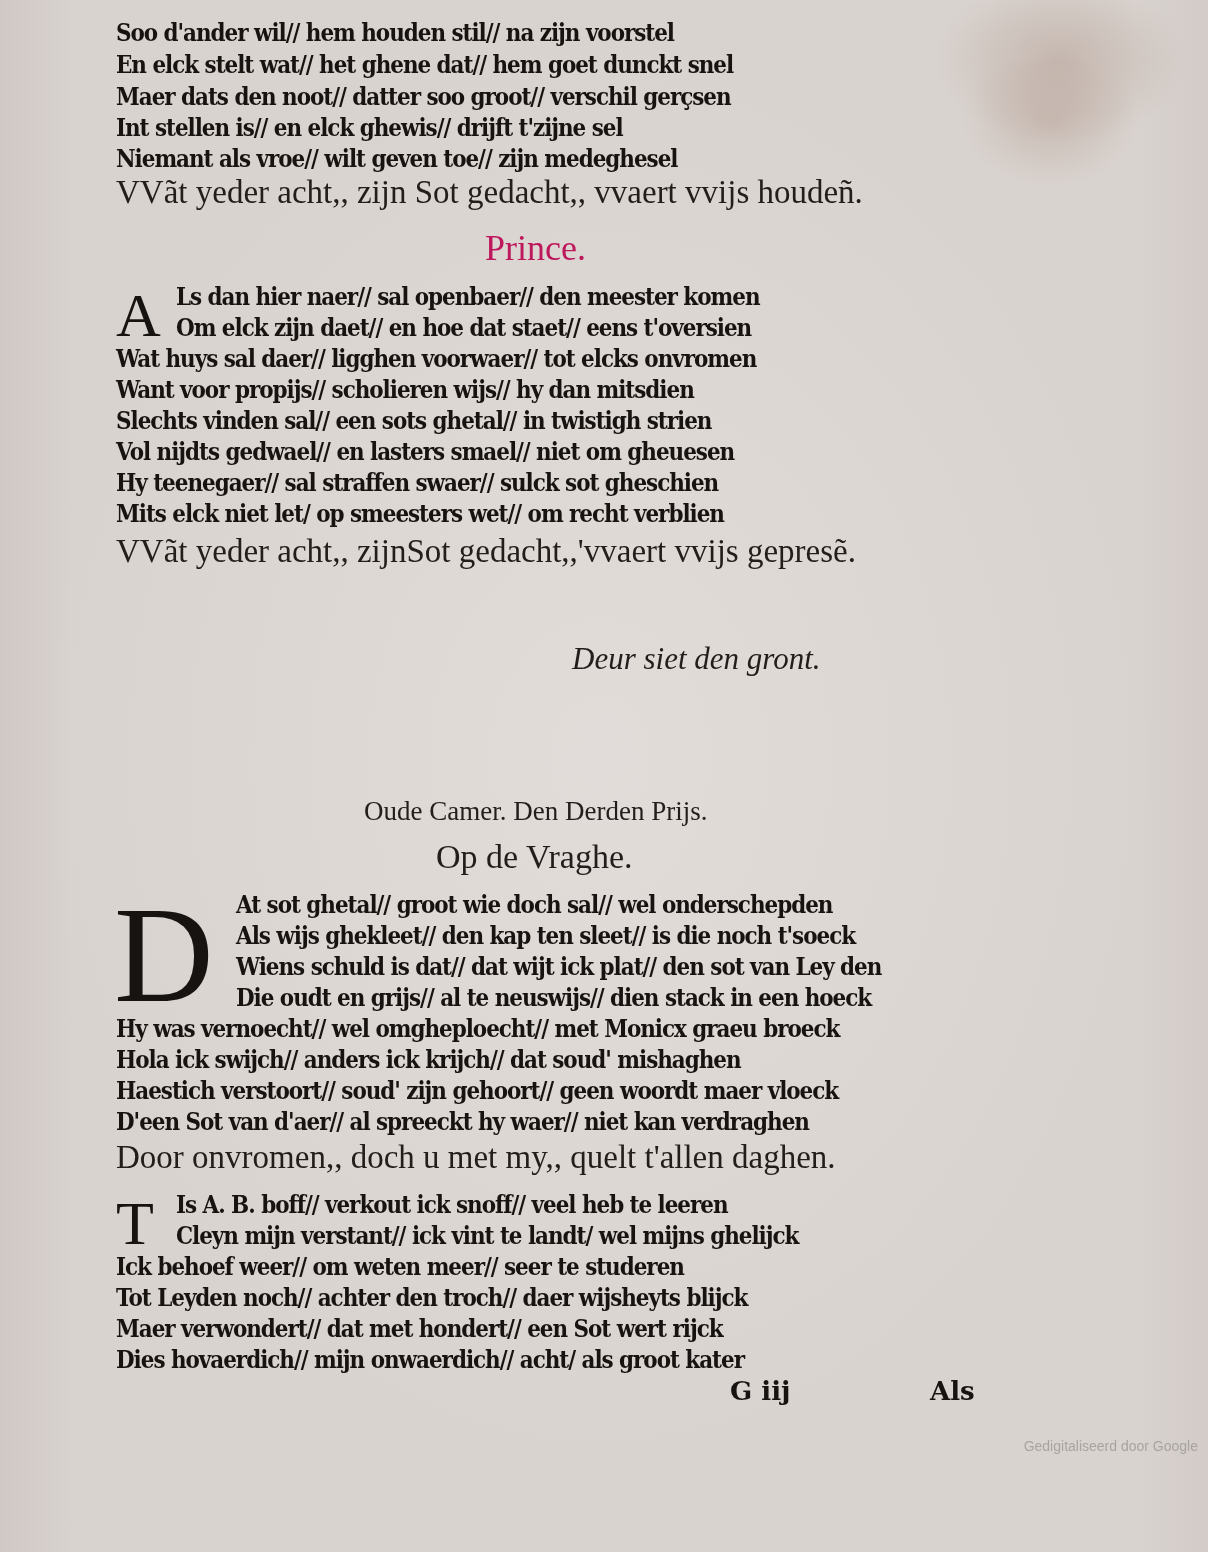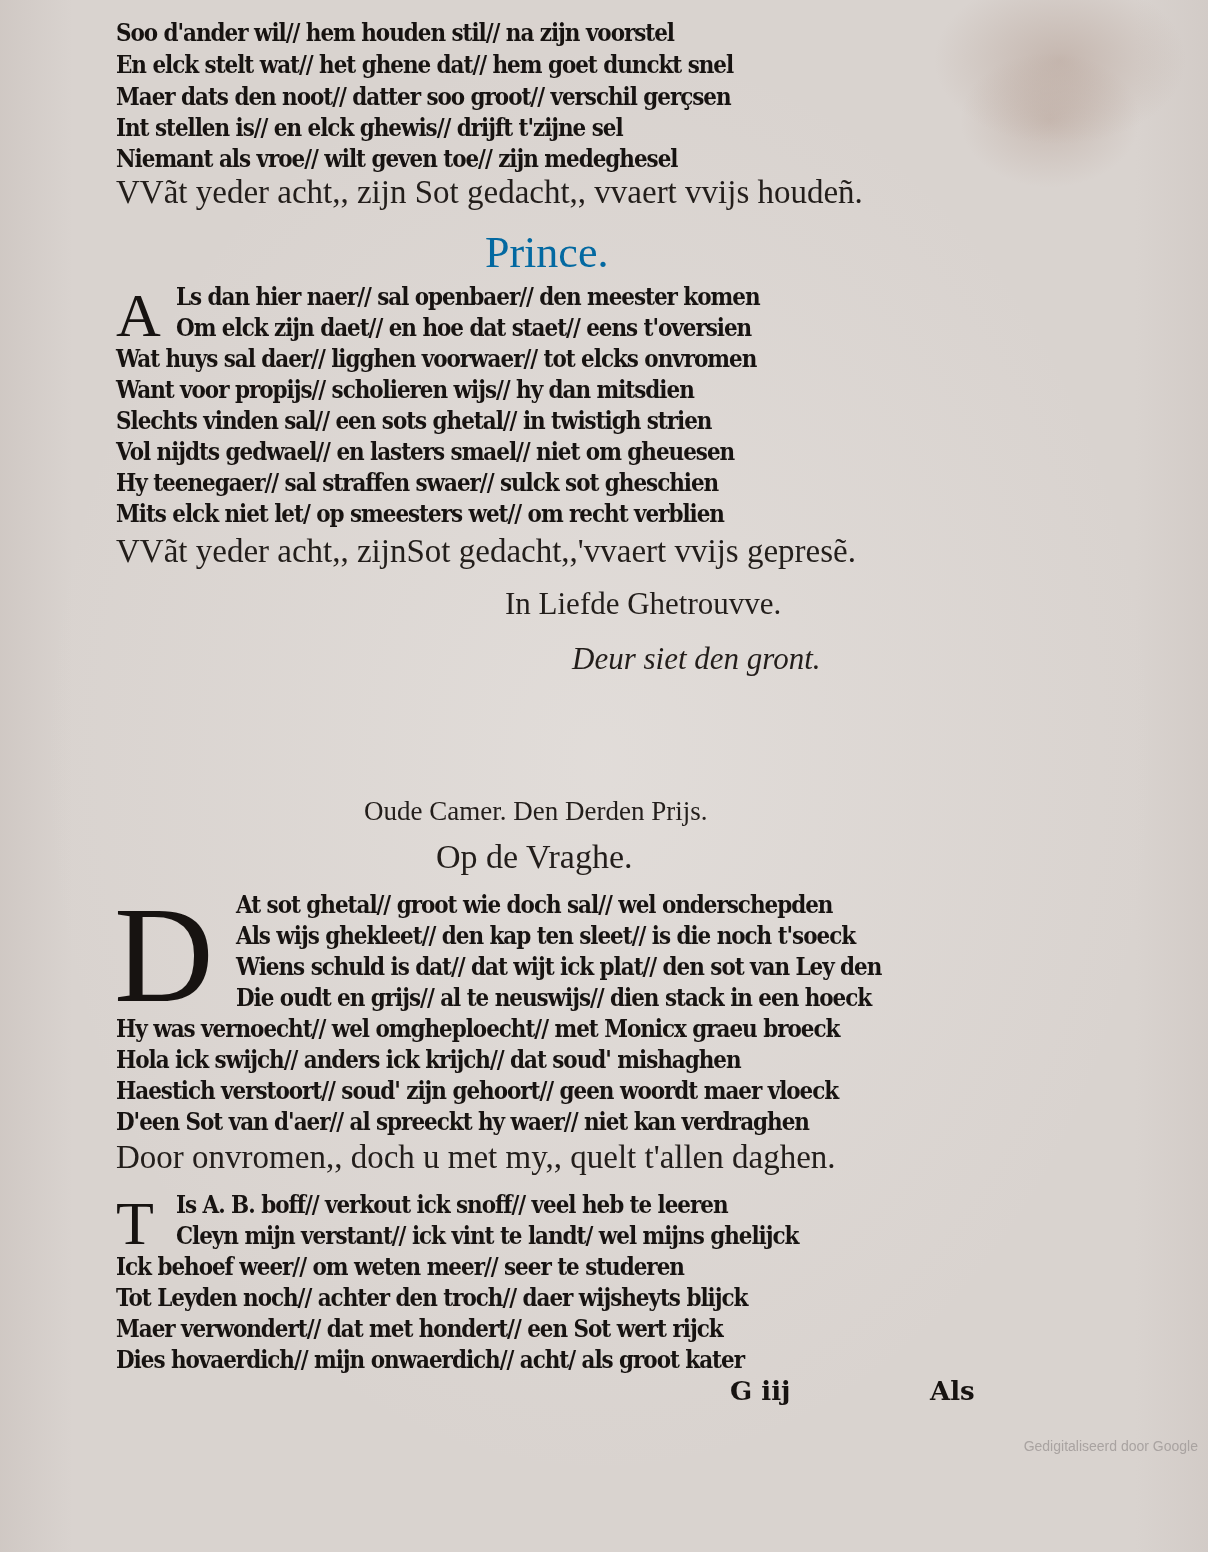--- a/index.html
+++ b/index.html
@@ -38,22 +38,22 @@
       transform: scaleX(0.86);
       color: #171311;
     }
     .rm {
       font-family: "Liberation Serif", serif;
       font-size: 33px;
       color: #231e1b;
     }
     .heading-small {
       font-family: "Liberation Serif", serif;
-      font-size: 44px;
-      color: #0369a1;
+      font-size: 36px;
+      color: #be185d;
     }
     .motto {
       font-family: "Liberation Serif", serif;
       font-size: 31px;
       color: #231e1b;
     }
     .motto-italic {
       font-family: "Liberation Serif", serif;
       font-style: italic;
       font-size: 31px;
@@ -119,21 +119,20 @@
     <div class="line bl" style="left:176px; top:313px;">Om elck zijn daet// en hoe dat staet// eens t'oversien</div>
     <div class="line bl" style="left:116px; top:344px;">Wat huys sal daer// ligghen voorwaer// tot elcks onvromen</div>
     <div class="line bl" style="left:116px; top:375px;">Want voor propijs// scholieren wijs// hy dan mitsdien</div>
     <div class="line bl" style="left:116px; top:406px;">Slechts vinden sal// een sots ghetal// in twistigh strien</div>
     <div class="line bl" style="left:116px; top:437px;">Vol nijdts gedwael// en lasters smael// niet om gheuesen</div>
     <div class="line bl" style="left:116px; top:468px;">Hy teenegaer// sal straffen swaer// sulck sot gheschien</div>
     <div class="line bl" style="left:116px; top:499px;">Mits elck niet let/ op smeesters wet// om recht verblien</div>
     <div class="line rm" style="left:116px; top:533px;">VVãt yeder acht,, zijnSot gedacht,,'vvaert vvijs gepresẽ.</div>
   </div>
 
-  <div class="line motto" style="left:505px; top:586px;">In Liefde Ghetrouvve.</div>
   <div class="line motto-italic" style="left:572px; top:641px;">Deur siet den gront.</div>
 
   <div class="line subtitle" style="left:339px; top:796px;">Oude Camer. Den Derden Prijs.</div>
   <div class="line subtitle2" style="left:436px; top:838px;">Op de Vraghe.</div>
 
   <div>
     <div class="dropcap" style="left:114px; top:886px; font-size:138px;">D</div>
     <div class="line bl" style="left:236px; top:890px;">At sot ghetal// groot wie doch sal// wel onderschepden</div>
     <div class="line bl" style="left:236px; top:921px;">Als wijs ghekleet// den kap ten sleet// is die noch t'soeck</div>
     <div class="line bl" style="left:236px; top:952px;">Wiens schuld is dat// dat wijt ick plat// den sot van Ley den</div>

